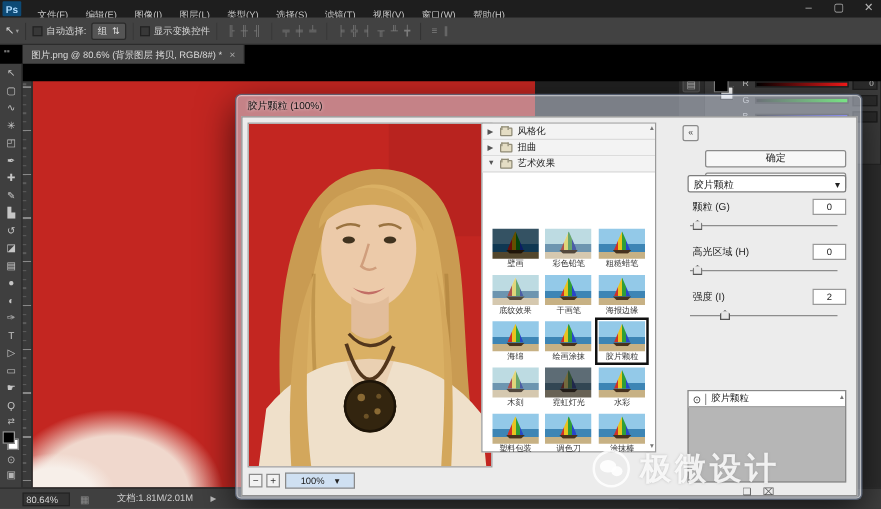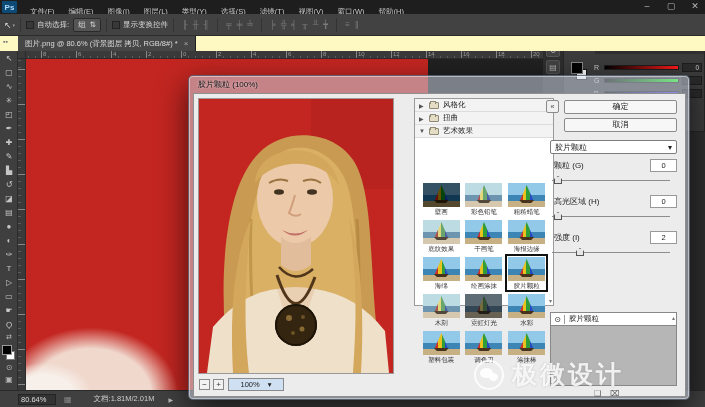--- a/index.html
+++ b/index.html
@@ -21,21 +21,21 @@
   .opt-glyph { color:#d2d2d2; font-size:9px; }
   .opt-caret { color:#9a9a9a; font-size:5px; margin-left:1px; }
   .opt-check { width:8px; height:8px; background:#383838; border:1px solid #222; margin-right:3px; }
   .opt-label { color:#d6d6d6; font-size:7.5px; }
   .opt-dd { height:14px; background:#555; border:1px solid #2a2a2a; border-radius:2px; color:#ddd; font-size:7.5px; display:flex; align-items:center; padding:0 4px; margin-left:4px; gap:4px; }
   .align-group { display:flex; gap:5px; margin:0 3px; }
   .align-icon { color:#7c7c7c; font-size:8px; }
   #workspace-btn { position:absolute; right:4px; top:17px; width:64px; height:15px; background:#535353; border:1px solid #2a2a2a; border-top-color:#6a6a6a; border-radius:2px; color:#ddd; font-size:7.5px; display:flex; align-items:center; justify-content:space-between; padding:0 4px; }
 
   
-  #tabbar { left:0; top:36px; width:705px; height:15px; background:#fef9c3; z-index:4; }
+  #tabbar { left:0; top:36px; width:705px; height:29px; background:#000000; z-index:4; }
   #doc-tab { position:absolute; left:18px; top:0; height:15px; background:#464646; border-right:1px solid #1f1f1f; display:flex; align-items:center; padding:0 7px; gap:6px; }
   #doc-tab-title { color:#dcdcdc; font-size:7.5px; white-space:nowrap; }
   #doc-tab-close { color:#aaa; font-size:8px; }
   #tool-grip { position:absolute; left:3px; top:2px; color:#777; font-size:7px; }
 
   
   #toolbar { left:0; top:51px; width:18px; height:339px; background:#3f3f3f; border-right:1px solid #2c2c2c; z-index:4; }
   .tool { width:18px; height:14px; display:flex; align-items:center; justify-content:center; color:#c6c6c6; font-size:8px; }
   #swap-mini { position:absolute; left:0; top:282px; width:18px; text-align:center; color:#bbb; font-size:7px; }
   #swatch-bg { position:absolute; left:6px; top:300px; width:9px; height:9px; background:#fff; border:1px solid #777; }
@@ -76,40 +76,40 @@
   
   #dialog { left:188px; top:75px; width:502px; height:325px; background:rgba(198,206,220,0.55); border:1px solid rgba(70,80,100,0.75); border-radius:5px; box-shadow:0 10px 30px rgba(0,0,0,0.65), inset 0 0 0 1px rgba(255,255,255,0.45); z-index:30; }
   #dialog-title { position:absolute; left:9px; top:3px; font-size:8px; color:#111; text-shadow:0 0 3px rgba(255,255,255,0.8); }
   #dlg-content { position:absolute; left:4px; top:17px; width:493px; height:304px; background:#ececec; border:1px solid #8f8f8f; }
 
   #preview { position:absolute; left:4px; top:4px; width:196px; height:276px; background:#fff; border:1px solid #9a9a9a; overflow:hidden; }
   #zoom-minus,#zoom-plus { position:absolute; top:285px; width:11px; height:11px; background:#f2f2f2; border:1px solid #8a8a8a; font-size:8px; line-height:9px; text-align:center; color:#333; }
   #zoom-minus { left:5px; } #zoom-plus { left:19px; }
   #zoom-dd { position:absolute; left:34px; top:284px; width:56px; height:13px; background:#cfe0f2; border:1px solid #8a8a8a; font-size:7.5px; color:#222; display:flex; align-items:center; justify-content:center; gap:8px; }
 
-  #filter-list { position:absolute; left:220px; top:4px; width:140px; height:208px; background:#fff; border:1px solid #9a9a9a; }
+  #filter-list { position:absolute; left:191px; top:4px; width:140px; height:264px; background:#fff; border:1px solid #9a9a9a; }
   .cat-row { height:13px; display:flex; align-items:center; gap:4px; padding-left:4px; background:#f3f3f3; border-bottom:1px solid #dcdcdc; }
   .cat-arrow { color:#555; font-size:6px; width:6px; }
   .cat-folder { width:10px; height:7px; background:#e4ddc4; border:1px solid #8f8a76; border-radius:1px; position:relative; }
   .cat-folder::before { content:""; position:absolute; left:0; top:-2px; width:4px; height:2px; background:#e4ddc4; border:1px solid #8f8a76; border-bottom:none; }
   .cat-label { font-size:7.5px; color:#222; }
   #thumb-grid { position:absolute; left:0; top:80px; width:138px; bottom:0; display:grid; grid-template-columns:repeat(3,1fr); padding:3px 5px 0 5px; row-gap:3px; justify-items:center; align-content:start; }
   .thumb-cell { display:flex; flex-direction:column; align-items:center; padding:1px 1px 0 1px; }
   .thumb-cell.selected { outline:2px solid #111; }
   .thumb { width:37px; height:24px; position:relative; overflow:hidden; background:linear-gradient(#93c9e8 0 52%, #3d85b5 52% 76%, #c7b184 76% 100%); }
   .thumb::before { content:""; position:absolute; left:12px; top:2px; width:13px; height:15px; background:linear-gradient(90deg,#d03028 0 25%,#e8c320 25% 50%,#2f9e38 50% 75%,#2847c8 75% 100%); clip-path:polygon(50% 0,100% 100%,0 100%); }
   .thumb::after { content:""; position:absolute; left:11px; top:17px; width:15px; height:3px; background:#47321e; clip-path:polygon(0 0,100% 0,80% 100%,20% 100%); }
   .thumb.dark { filter:brightness(0.4) saturate(1.4); }
   .thumb.pale { filter:brightness(1.2) saturate(0.55) contrast(0.85); }
   .thumb.dark2 { filter:brightness(0.55) saturate(0.5); }
   .thumb-label { font-size:6.5px; color:#333; margin-top:1px; line-height:8px; white-space:nowrap; }
   .list-scroll { position:absolute; right:1px; color:#777; font-size:6px; line-height:6px; }
 
   #hide-btn { position:absolute; left:352px; top:6px; width:13px; height:13px; background:#f0f0f0; border:1px solid #8a8a8a; border-radius:2px; font-size:7px; color:#444; text-align:center; line-height:11px; }
-  .dlg-btn { position:absolute; left:370px; width:113px; height:14px; background:#f7f7f7; border:1px solid #8a8a8a; border-radius:2px; font-size:8px; color:#222; text-align:center; line-height:12px; }
+  .dlg-btn { position:absolute; left:370px; width:113px; height:14px; background:#f7f7f7; border:1px solid #8a8a8a; border-radius:2px; font-size:8px; color:#222; text-align:center; line-height:12px;margin-top:20px; }
   #ok-btn { top:6px; } #cancel-btn { top:24px; }
   #filter-select { position:absolute; left:356px; top:46px; width:127px; height:14px; background:#fff; border:1px solid #7d7d7d; border-radius:2px; font-size:8px; color:#222; display:flex; align-items:center; justify-content:space-between; padding:0 4px; }
   #params { position:absolute; left:356px; top:66px; width:127px; height:110px; }
   .param-label { position:absolute; left:4px; font-size:8px; color:#222; }
   .param-val { position:absolute; right:0; width:27px; height:13px; background:#fff; border:1px solid #999; font-size:7.5px; color:#222; text-align:center; line-height:12px; }
   .param-track { position:absolute; left:2px; width:118px; height:1px; background:#8d8d8d; }
   .param-handle { position:absolute; width:8px; height:8px; background:#e6e6e6; border:1px solid #555; clip-path:polygon(50% 0,100% 38%,100% 100%,0 100%,0 38%); }
   #effect-panel { position:absolute; left:356px; top:218px; width:127px; height:74px; border:1px solid #888; background:#b6b6b6; }
   #effect-row { height:13px; background:#fff; border-bottom:1px solid #888; display:flex; align-items:center; }
   #effect-eye { width:14px; border-right:1px solid #999; text-align:center; font-size:8px; color:#333; }

